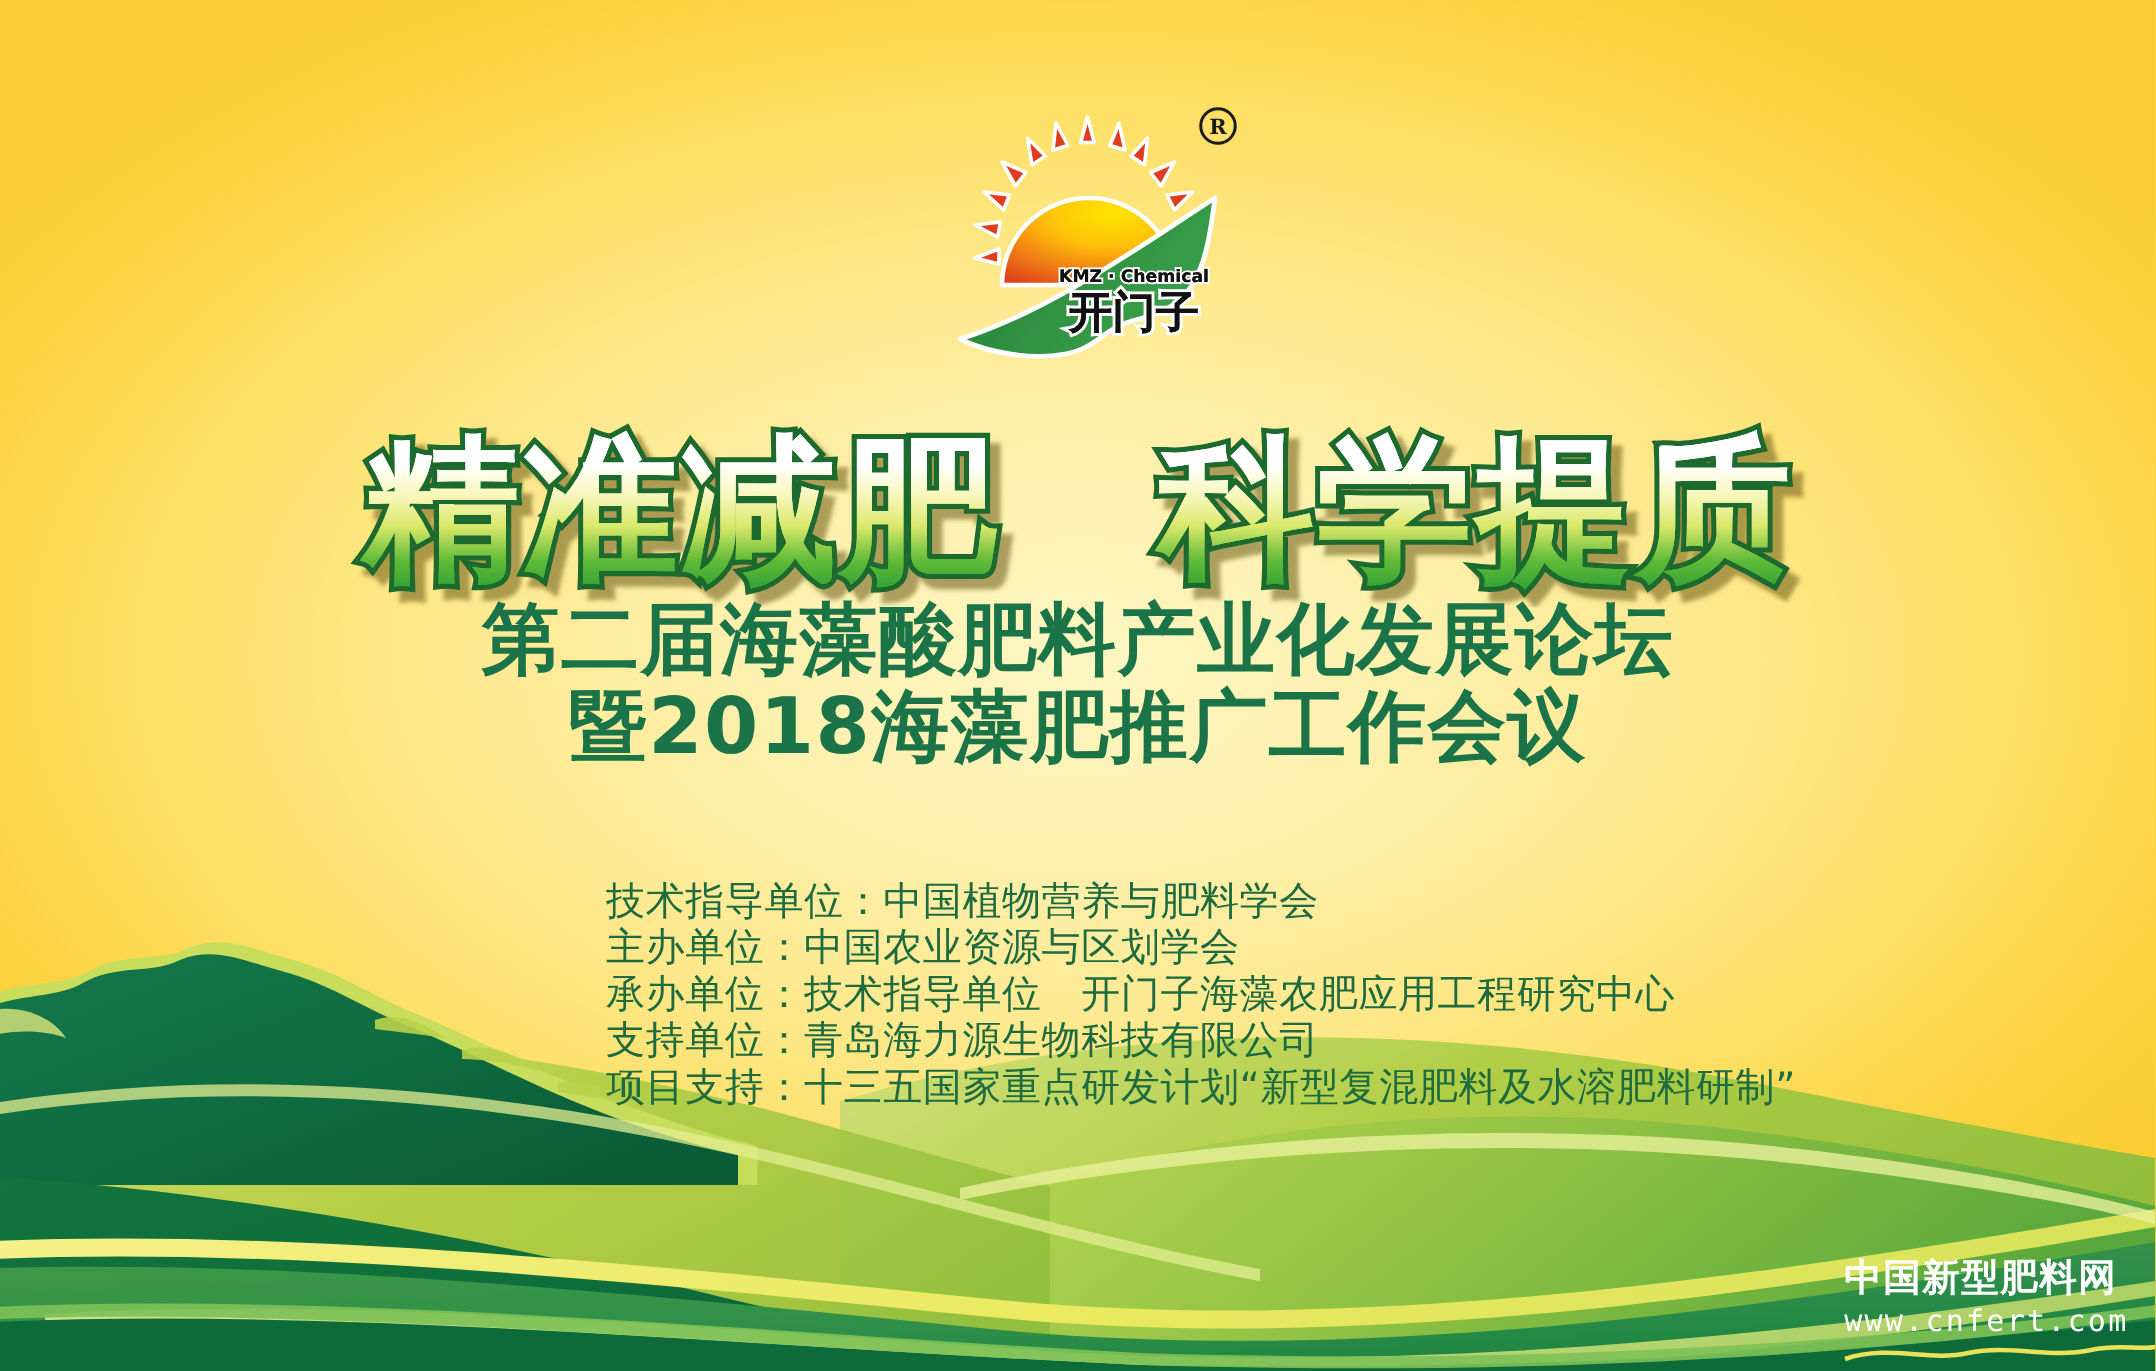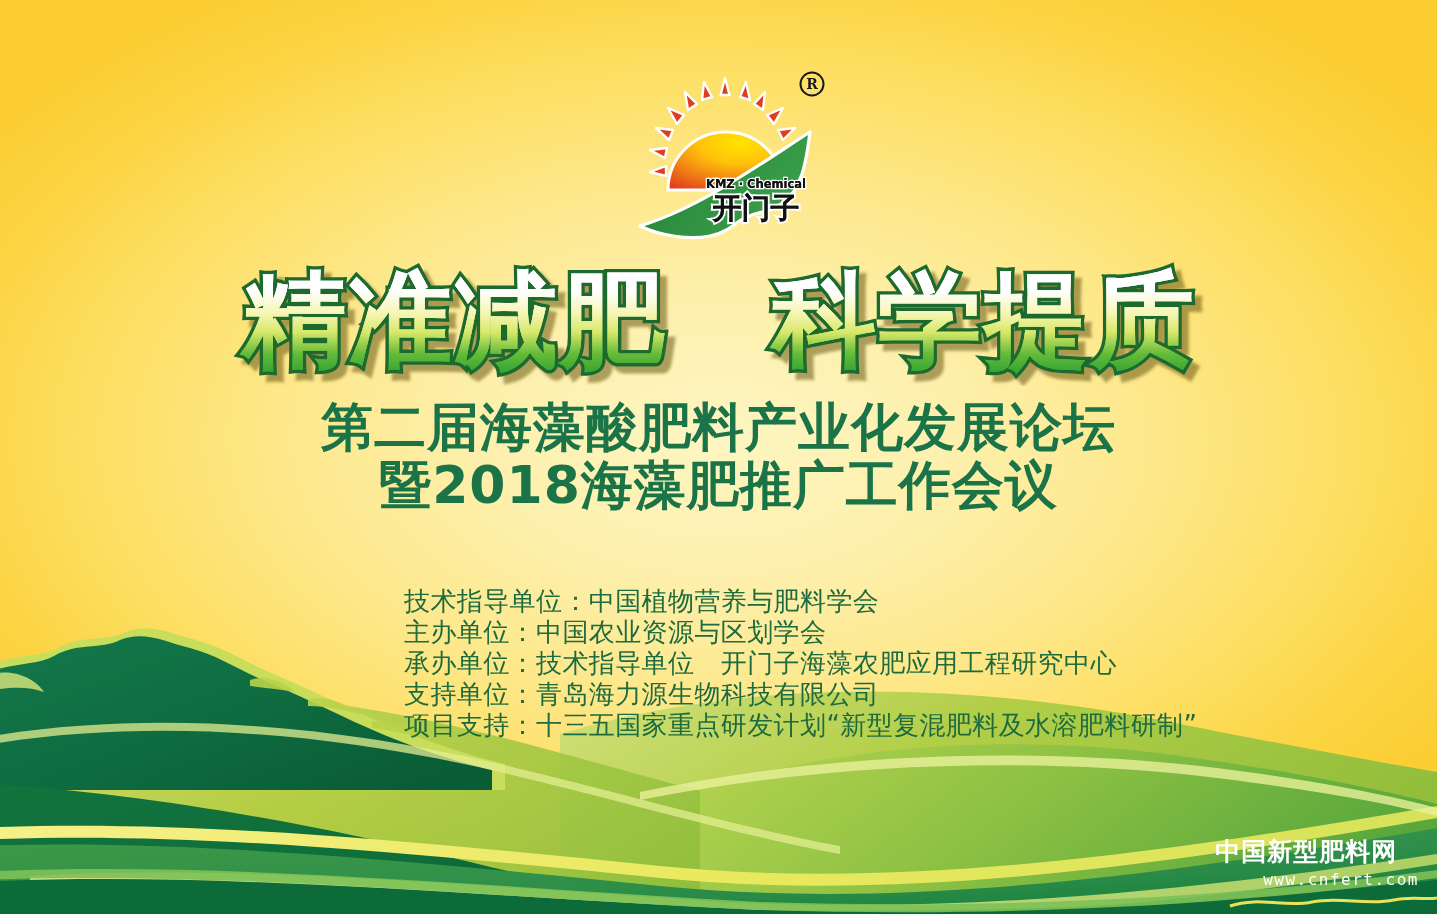--- a/index.html
+++ b/index.html
@@ -19,21 +19,21 @@
   #scenery{position:absolute;left:0;bottom:0;width:1437px;height:300px;}
 
   
   #logo{
     position:absolute;left:626px;top:62px;width:205px;height:180px;
   }
   #logo svg{display:block;width:205px;height:180px;}
 
   
   #headline{
-    position:absolute;left:0;top:256px;width:1437px;height:130px;
+    position:absolute;left:0;top:275px;width:1437px;height:130px;
     text-align:center;
   }
   #headline svg{display:block;margin:0 auto;}
 
   
   .subtitle-wrap{
     position:absolute;left:0;top:398px;width:1437px;text-align:center;
   }
   .sub-line{
     font-family:"DejaVu Sans","Liberation Sans",sans-serif;
@@ -57,21 +57,21 @@
   
   #watermark{
     position:absolute;right:18px;bottom:22px;text-align:left;color:#ffffff;
   }
   #wm-cn{
     font-family:"DejaVu Sans","Liberation Sans",sans-serif;
     font-size:25px;font-weight:bold;letter-spacing:1px;line-height:28px;
   }
   #wm-url{
     font-family:"DejaVu Sans Mono","Liberation Mono",monospace;
-    font-size:16px;letter-spacing:1.5px;line-height:24px;margin-top:2px;margin-left:48px;
+    font-size:20px;letter-spacing:1.5px;line-height:24px;margin-top:2px;
   }
 </style>
 </head>
 <body>
 
 <div id="banner">
 
   <svg id="scenery" viewBox="0 0 1437 300" preserveAspectRatio="none">
     <defs>
       <linearGradient id="gHillA" x1="0" y1="0" x2="1" y2="0.4">

